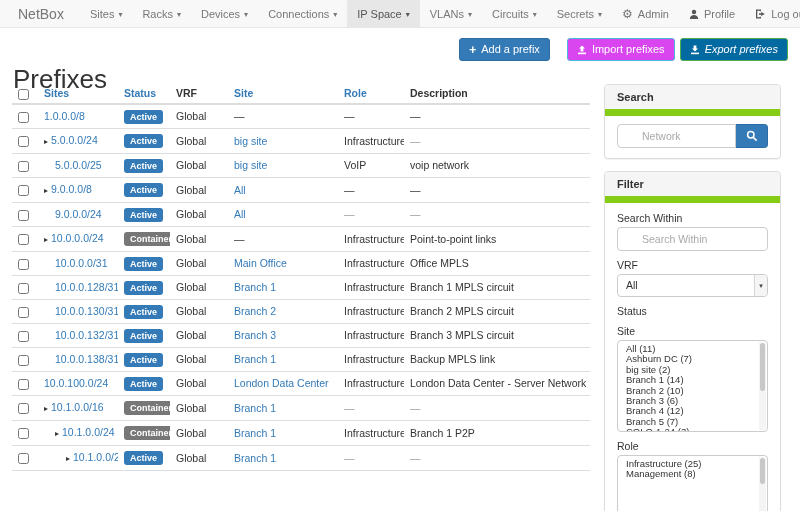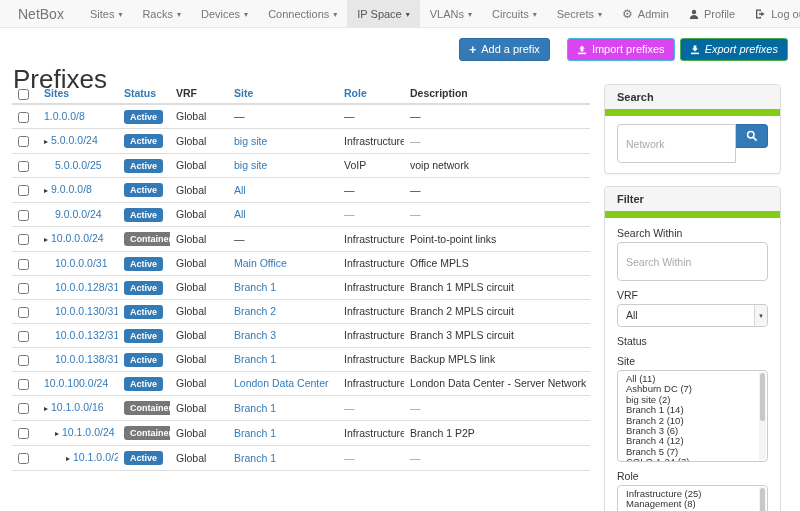--- a/index.html
+++ b/index.html
@@ -80,22 +80,22 @@
     border: 1px solid #ddd; border-radius: 4px; margin-bottom: 12px;
     background: #fff; box-shadow: 0 1px 1px rgba(0,0,0,0.05); overflow: hidden;
   }
   .panel-heading {
     background: #f5f5f5; border-bottom: 7px solid #84cc16; padding: 6px 12px;
     font-size: 11px; font-weight: bold; color: #333;
   }
   .panel-body { padding: 8px 12px 10px 12px; }
   .input-group { display: flex; }
   .form-input {
-    width: 100%; height: 39px; border: 1px solid #ccc; border-radius: 4px;
-    padding: 0 8px; font-size: 10.5px; color: #555; outline: none; background: #fff;
+    width: 100%; height: 24px; border: 1px solid #ccc; border-radius: 4px;
+    padding: 0 24px; font-size: 10.5px; color: #555; outline: none; background: #fff;
   }
   .form-input::placeholder { color: #a9a9a9; }
   .input-group .form-input { border-radius: 4px 0 0 4px; }
   .search-btn {
     width: 32px; height: 24px; flex: none; background: #337ab7; border: 1px solid #2e6da4;
     border-left: none; border-radius: 0 4px 4px 0; display: flex; align-items: center;
     justify-content: center; cursor: pointer;
   }
   .f-label { font-size: 10.5px; color: #333; margin: 8px 0 3px 0; }
   .f-label.first { margin-top: 1px; }

